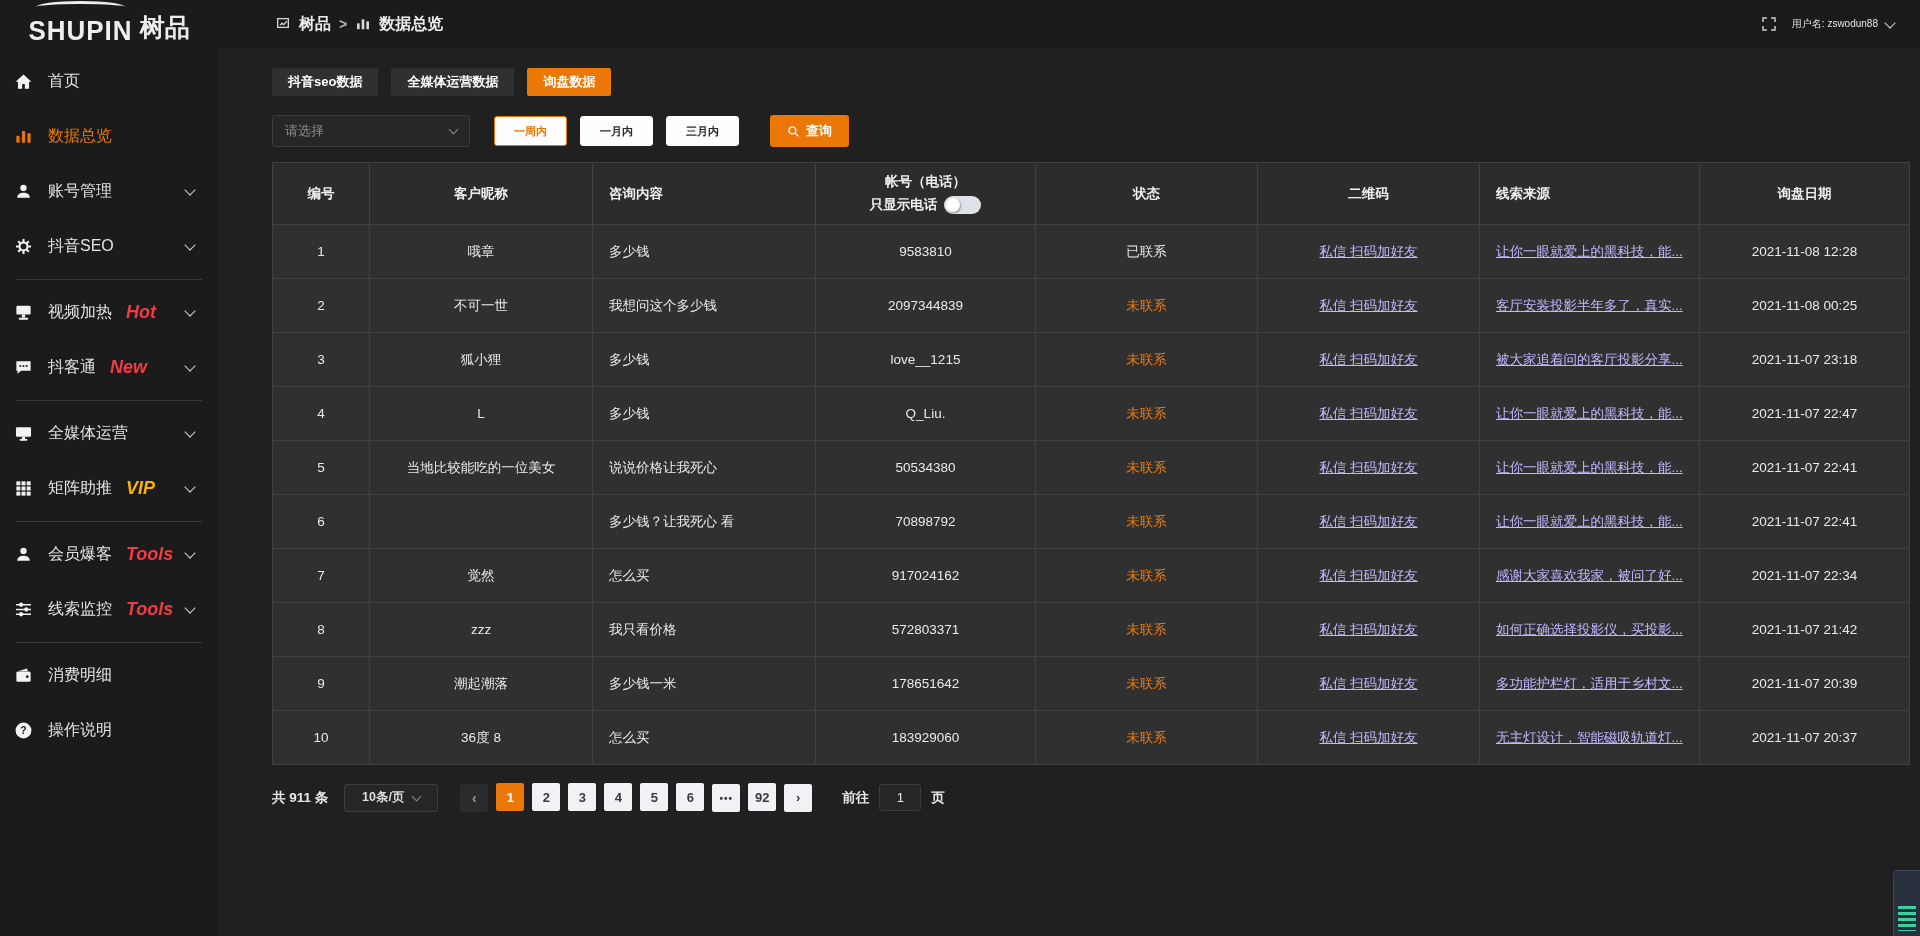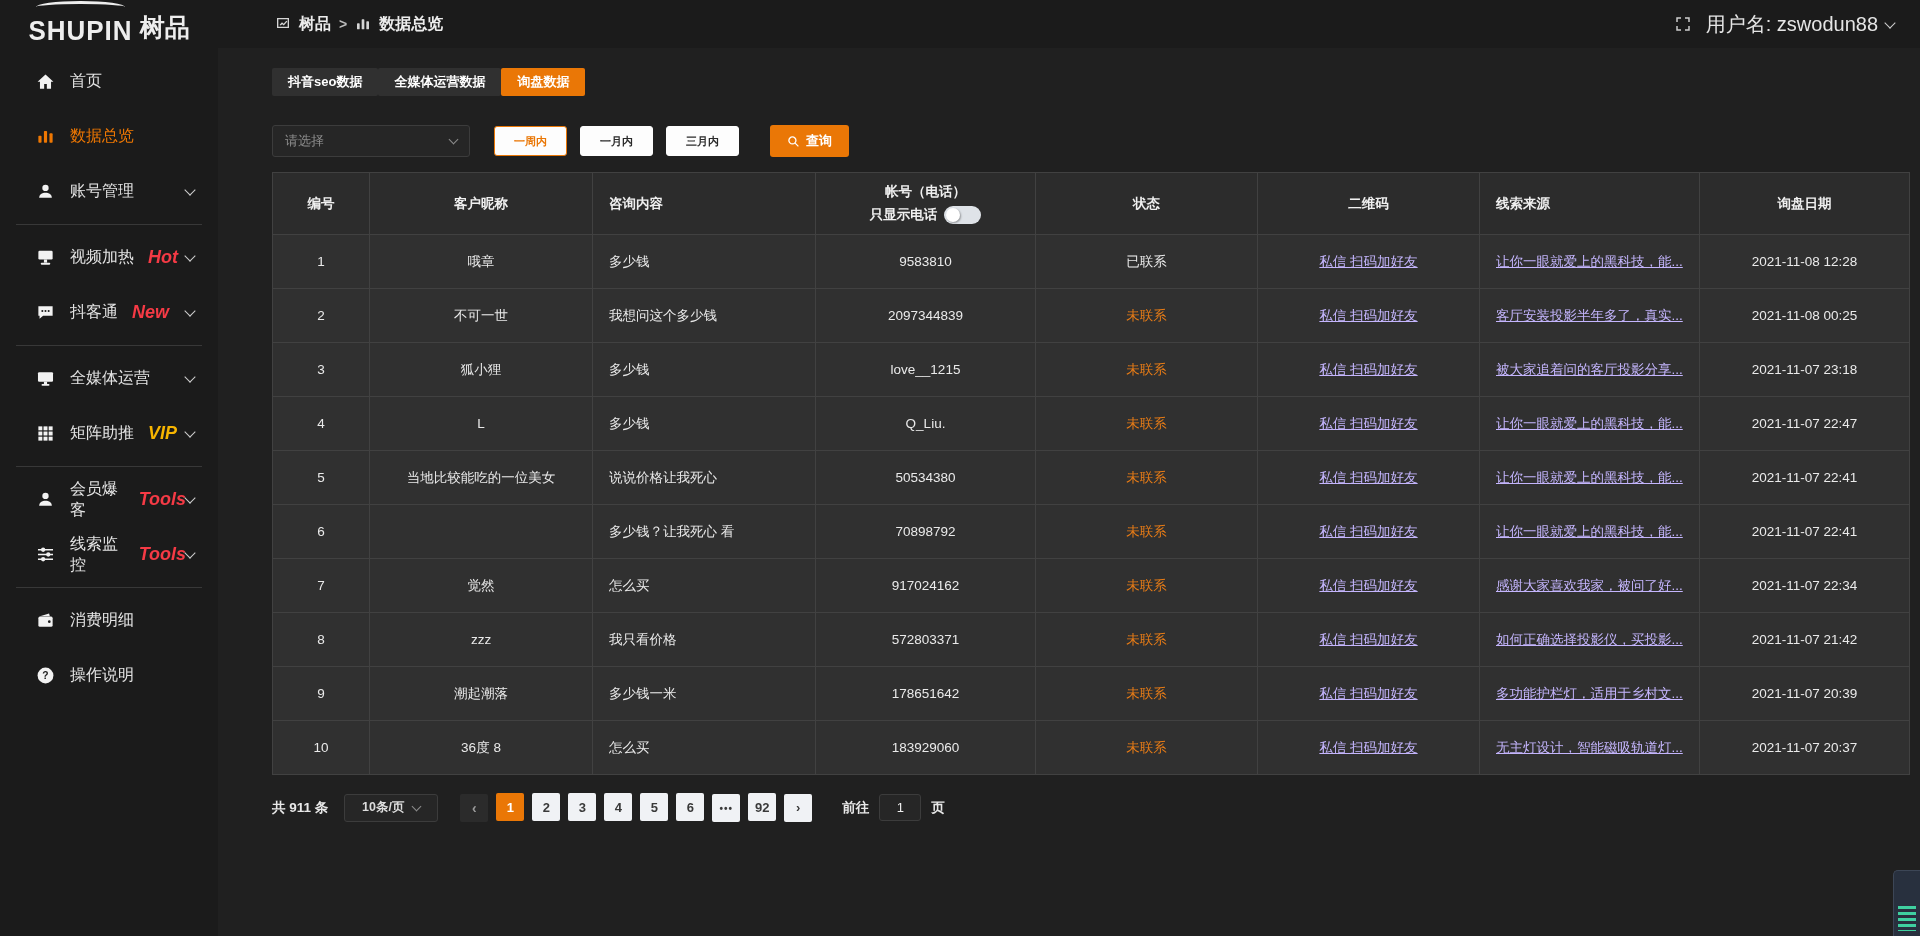--- a/index.html
+++ b/index.html
@@ -10,43 +10,43 @@
   .topbar { position:fixed; top:0; left:0; right:0; height:48px; background:#1b1b1b; display:flex; align-items:center; z-index:20; }
   .logo { width:218px; display:flex; align-items:center; justify-content:center; gap:7px; }
   .logo-mark { position:relative; padding-top:15px; }
   .logo-arc { position:absolute; top:0; left:8px; right:8px; height:12px; border-top:3.5px solid #eee; border-radius:50%; }
   .logo-en { font-size:26px; font-weight:bold; letter-spacing:1px; color:#eee; transform:scaleY(1.05); display:inline-block; }
   .logo-cn { font-size:25px; font-weight:bold; color:#eee; padding-top:6px; }
   .breadcrumb { margin-left:57px; display:flex; align-items:center; gap:8px; font-size:16px; font-weight:bold; color:#ececec; }
   .bc-icon { width:16px; height:16px; color:#d6d6d6; display:inline-flex; }
   .bc-icon svg { width:100%; height:100%; fill:currentColor; }
   .bc-sep { color:#bdbdbd; font-size:14px; font-weight:bold; }
-  .topbar-right { margin-left:auto; display:flex; align-items:center; gap:15px; padding-right:26px; font-size:20px; color:#e5e5e5; }
+  .topbar-right { margin-left:auto; display:flex; align-items:center; gap:15px; padding-right:26px; font-size:10px; color:#e5e5e5; }
   .fs-icon { width:16px; height:16px; color:#cfcfcf; display:inline-flex; cursor:pointer; }
   .fs-icon svg { width:100%; height:100%; fill:none; stroke:currentColor; stroke-width:2.2; }
   .userbox { display:flex; align-items:center; gap:8px; cursor:pointer; }
 
   
   .sidebar { position:fixed; top:48px; left:0; bottom:0; width:218px; background:#1b1b1b; padding-top:6px; z-index:10; }
-  .side-item { height:55px; display:flex; align-items:center; padding:0 24px 0 36px; cursor:pointer; font-size:16px; color:#e3e3e3; }
+  .side-item { height:55px; display:flex; align-items:center; padding:0 24px 0 14px; cursor:pointer; font-size:16px; color:#e3e3e3; }
   .s-icon { width:19px; height:19px; margin-right:15px; color:#f2f2f2; display:inline-flex; flex:none; }
   .s-icon svg { width:100%; height:100%; fill:currentColor; }
   .side-item.active { color:#ee7702; }
   .side-item.active .s-icon { color:#ee7702; }
   .badge { font-style:italic; font-weight:bold; font-size:18px; margin-left:14px; }
   .badge.red { color:#f53a45; }
   .badge.yellow { color:#f7b500; }
   .chev { margin-left:auto; width:8px; height:8px; border-right:1.6px solid #cfcfcf; border-bottom:1.6px solid #cfcfcf; transform:rotate(45deg); margin-top:-4px; flex:none; }
   .divider { height:1px; background:#383838; margin:5px 16px; }
 
   
   .main { margin-left:218px; margin-top:48px; height:888px; display:flex; flex-direction:column; background:#202020; }
   .content { flex:1; padding:20px 10px 0 54px; }
 
-  .tabs { display:flex; margin-bottom:29px; }
+  .tabs { display:flex; gap:13px; margin-bottom:19px; }
   .tab { height:28px; padding:0 16px; background:#303030; color:#fff; border:none; font-size:13px; font-weight:bold; cursor:pointer; border-radius:2px; font-family:inherit; }
   .tab.active { background:#ea7706; }
 
   .filters { display:flex; align-items:center; margin-bottom:15px; }
   .select { width:198px; height:32px; background:#262626; border:1px solid #3c3c3c; border-radius:3px; display:flex; align-items:center; justify-content:space-between; padding:0 12px; color:#8d8d8d; font-size:13px; cursor:pointer; margin-right:24px; }
   .cdown { width:7px; height:7px; border-right:1.5px solid #8d8d8d; border-bottom:1.5px solid #8d8d8d; transform:rotate(45deg); margin-top:-3px; }
   .pbtn { height:30px; width:73px; background:#fdfdfd; border:1px solid #fdfdfd; border-radius:3px; font-size:11px; color:#2b2b2b; cursor:pointer; font-weight:bold; margin-right:13px; font-family:inherit; }
   .pbtn.active { border:1px solid #ea7706; color:#ea7706; }
   .search-btn { height:32px; padding:0 17px; background:#ea7706; color:#fff; border:none; border-radius:3px; font-size:13px; font-weight:bold; display:flex; align-items:center; gap:6px; margin-left:18px; cursor:pointer; font-family:inherit; }
   .mag { width:13px; height:13px; display:inline-flex; }
@@ -147,20 +147,32 @@
       <div class="side-item">
         <span class="s-icon">
           <svg viewBox="0 0 24 24">
             <circle cx="12" cy="7.5" r="4"></circle>
             <path d="M4 20c0-4.4 3.6-6.5 8-6.5s8 2.1 8 6.5z"></path>
           </svg>
         </span>
         <span class="s-label">账号管理</span>
         <span class="chev"></span>
       </div>
+      <div class="side-item">
+        <span class="s-icon">
+          <svg viewBox="0 0 24 24">
+            <g stroke="currentColor" stroke-width="2.6" fill="none">
+              <circle cx="12" cy="12" r="5"></circle>
+              <path d="M12 2.5v4M12 17.5v4M2.5 12h4M17.5 12h4M5.3 5.3l2.8 2.8M15.9 15.9l2.8 2.8M18.7 5.3l-2.8 2.8M8.1 15.9l-2.8 2.8"></path>
+            </g>
+          </svg>
+        </span>
+        <span class="s-label">抖音SEO</span>
+        <span class="chev"></span>
+      </div>
       <div class="divider"></div>
       <div class="side-item">
         <span class="s-icon">
           <svg viewBox="0 0 24 24">
             <rect x="3" y="3.5" width="18" height="11" rx="1.5"></rect>
             <rect x="10" y="14.5" width="4" height="4"></rect>
             <rect x="6" y="18.5" width="12" height="2.5" rx="1"></rect>
           </svg>
         </span>
         <span class="s-label">视频加热</span>

